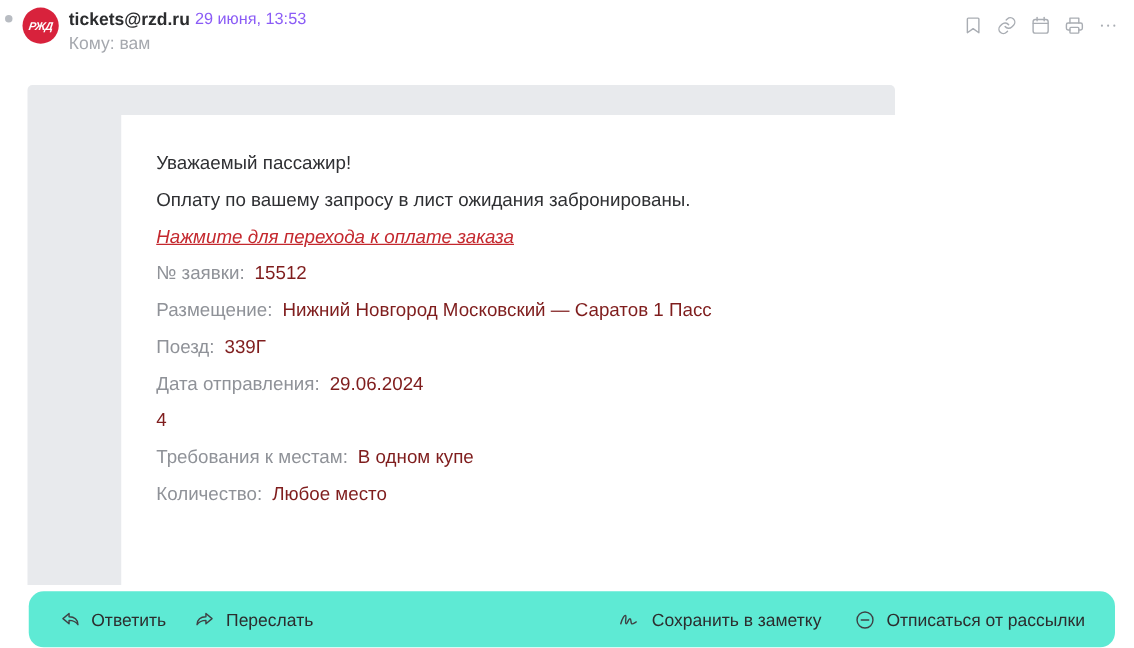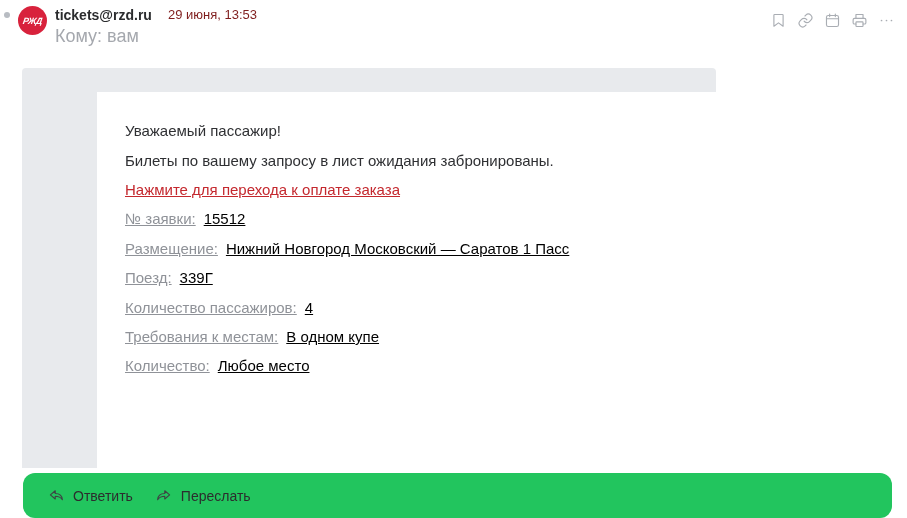--- a/index.html
+++ b/index.html
@@ -10,41 +10,41 @@
   
   .unread-dot { position:absolute; left:4px; top:12px; width:6px; height:6px;
                 border-radius:50%; background:#b8bcc2; }
   .avatar { position:absolute; left:18px; top:6px; width:29px; height:29px;
             border-radius:50%; background:#d8223c; display:flex; align-items:center;
             justify-content:center; cursor:pointer; }
   .avatar span { color:#fff; font-size:9px; font-weight:bold; font-style:italic;
                  letter-spacing:-0.5px; transform:skewX(-8deg); }
   .sender-line { position:absolute; left:55px; top:7px; display:flex; align-items:flex-start; }
   .sender { font-size:14px; font-weight:bold; color:#2b2c2e; cursor:pointer; }
-  .date { font-size:13px; color:#7f1d1d; margin-left:16px; }
-  .recipient { position:absolute; left:55px; top:26px; font-size:18px; color:#a5a8ae; cursor:pointer; }
+  .date { font-size:13px; color:#8b5cf6; margin-left:4px; }
+  .recipient { position:absolute; left:55px; top:26px; font-size:14px; color:#a5a8ae; cursor:pointer; }
 
   .header-actions { position:absolute; top:10px; right:7px; display:flex; align-items:center; }
   .hbtn { width:27px; height:20px; display:flex; align-items:center; justify-content:center;
           background:none; border:none; cursor:pointer; padding:0; }
   .hbtn svg { stroke:#a9adb3; fill:none; stroke-width:1.6; stroke-linecap:round; stroke-linejoin:round; }
 
   
   .msg-container { position:absolute; left:22px; top:68px; width:694px; height:400px;
                    background:#e8eaed; border-radius:4px 4px 0 0; overflow:hidden; }
   .msg-card { position:absolute; left:75px; top:24px; width:717px; height:376px;
               background:#fff; padding:24px 28px 0 28px; }
   .line { height:29.4px; display:flex; align-items:center; font-size:15px; color:#2f3033; }
-  .pay-link { font-size:15px; color:#c4282e; text-decoration:underline; cursor:pointer; }
-  .f-label { color:#8f9298; margin-right:8px;text-decoration:underline; }
-  .f-value { color:#000000;text-decoration:underline; }
+  .pay-link { font-size:15px; color:#c4282e; font-style:italic; text-decoration:underline; cursor:pointer; }
+  .f-label { color:#8f9298; margin-right:8px; }
+  .f-value { color:#7f1d1d; }
 
   
   .footer { position:absolute; left:23px; top:473px; width:869px; height:45px;
-            background:#22c55e; border-radius:12px; display:flex; align-items:center;
+            background:#5eead4; border-radius:12px; display:flex; align-items:center;
             justify-content:space-between; padding:0 24px; }
   .fgroup { display:flex; align-items:center; }
   .fbtn { display:flex; align-items:center; background:none; border:none; cursor:pointer;
           font-family:inherit; font-size:14px; color:#2c2d2e; padding:0; }
   .fbtn svg { stroke:#3e4144; fill:none; stroke-width:1.5; stroke-linecap:round;
               stroke-linejoin:round; margin-right:8px; }
   .fbtn + .fbtn { margin-left:22px;justify-content:space-between; }
   .fgroup-right .fbtn + .fbtn { margin-left:26px; }
 </style>
 </head>
@@ -94,38 +94,41 @@
         <circle cx="5" cy="12" r="1.2" fill="#a9adb3" stroke="none"></circle>
         <circle cx="12" cy="12" r="1.2" fill="#a9adb3" stroke="none"></circle>
         <circle cx="19" cy="12" r="1.2" fill="#a9adb3" stroke="none"></circle>
       </svg>
     </button>
   </div>
 
   <div class="msg-container">
     <div class="msg-card">
       <div class="line">Уважаемый пассажир!</div>
-      <div class="line">Билеты по вашему запросу в лист ожидания забронированы.</div>
+      <div class="line">Оплату по вашему запросу в лист ожидания забронированы.</div>
       <div class="line">
         <a class="pay-link">Нажмите для перехода к оплате заказа</a>
       </div>
       <div class="line">
         <span class="f-label">№ заявки:</span>
         <span class="f-value">15512</span>
       </div>
       <div class="line">
         <span class="f-label">Размещение:</span>
         <span class="f-value">Нижний Новгород Московский — Саратов 1 Пасс</span>
       </div>
       <div class="line">
         <span class="f-label">Поезд:</span>
         <span class="f-value">339Г</span>
       </div>
       <div class="line">
-        <span class="f-label">Количество пассажиров:</span>
+        <span class="f-label">Дата отправления:</span>
+        <span class="f-value">29.06.2024</span>
+      </div>
+      <div class="line">
         <span class="f-value">4</span>
       </div>
       <div class="line">
         <span class="f-label">Требования к местам:</span>
         <span class="f-value">В одном купе</span>
       </div>
       <div class="line">
         <span class="f-label">Количество:</span>
         <span class="f-value">Любое место</span>
       </div>
@@ -140,15 +143,30 @@
         </svg>
         <span>Ответить</span>
       </button>
       <button class="fbtn">
         <svg width="18" height="18" viewBox="0 0 24 24">
           <path d="M13 5l6.5 5.5L13 16v-3.6c-4.6 0-7.3 1.4-9.5 4.6.4-6 3.6-8.4 9.5-8.4V5z"></path>
         </svg>
         <span>Переслать</span>
       </button>
     </div>
+    <div class="fgroup fgroup-right">
+      <button class="fbtn">
+        <svg width="20" height="18" viewBox="0 0 24 24">
+          <path d="M3.5 16C5 10 7.5 6.5 8.7 7.3c1.2.8-1.2 8 .4 8.6 1.6.6 2.4-5.2 4.2-5.2 1.8 0 .2 5.4 2.4 5.4 1.3 0 2-.8 4.3-2.1"></path>
+        </svg>
+        <span>Сохранить в заметку</span>
+      </button>
+      <button class="fbtn">
+        <svg width="18" height="18" viewBox="0 0 24 24">
+          <circle cx="12" cy="12" r="8.5"></circle>
+          <line x1="8" y1="12" x2="16" y2="12"></line>
+        </svg>
+        <span>Отписаться от рассылки</span>
+      </button>
+    </div>
   </div>
 
 </div>
 
 </body></html>

